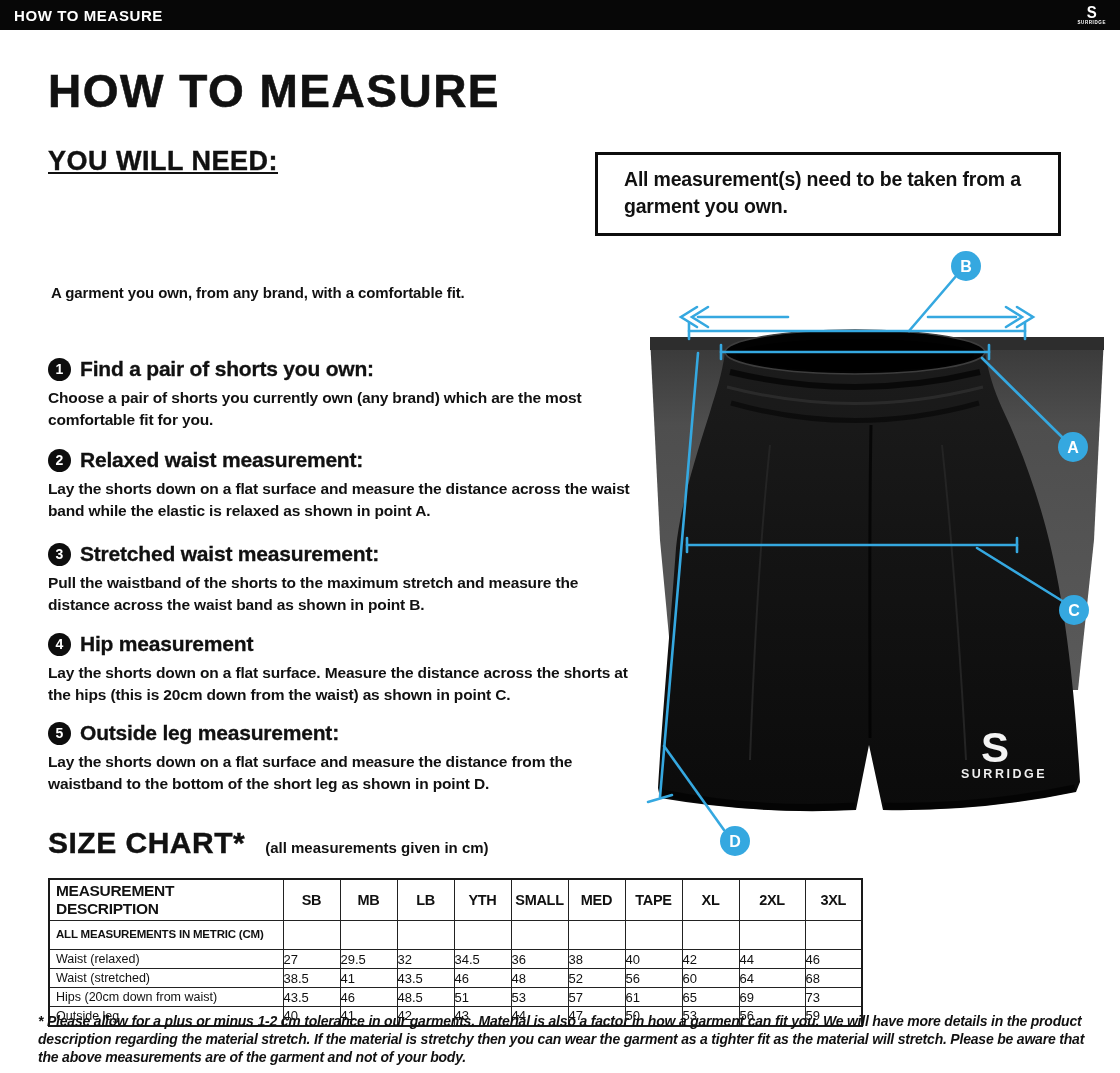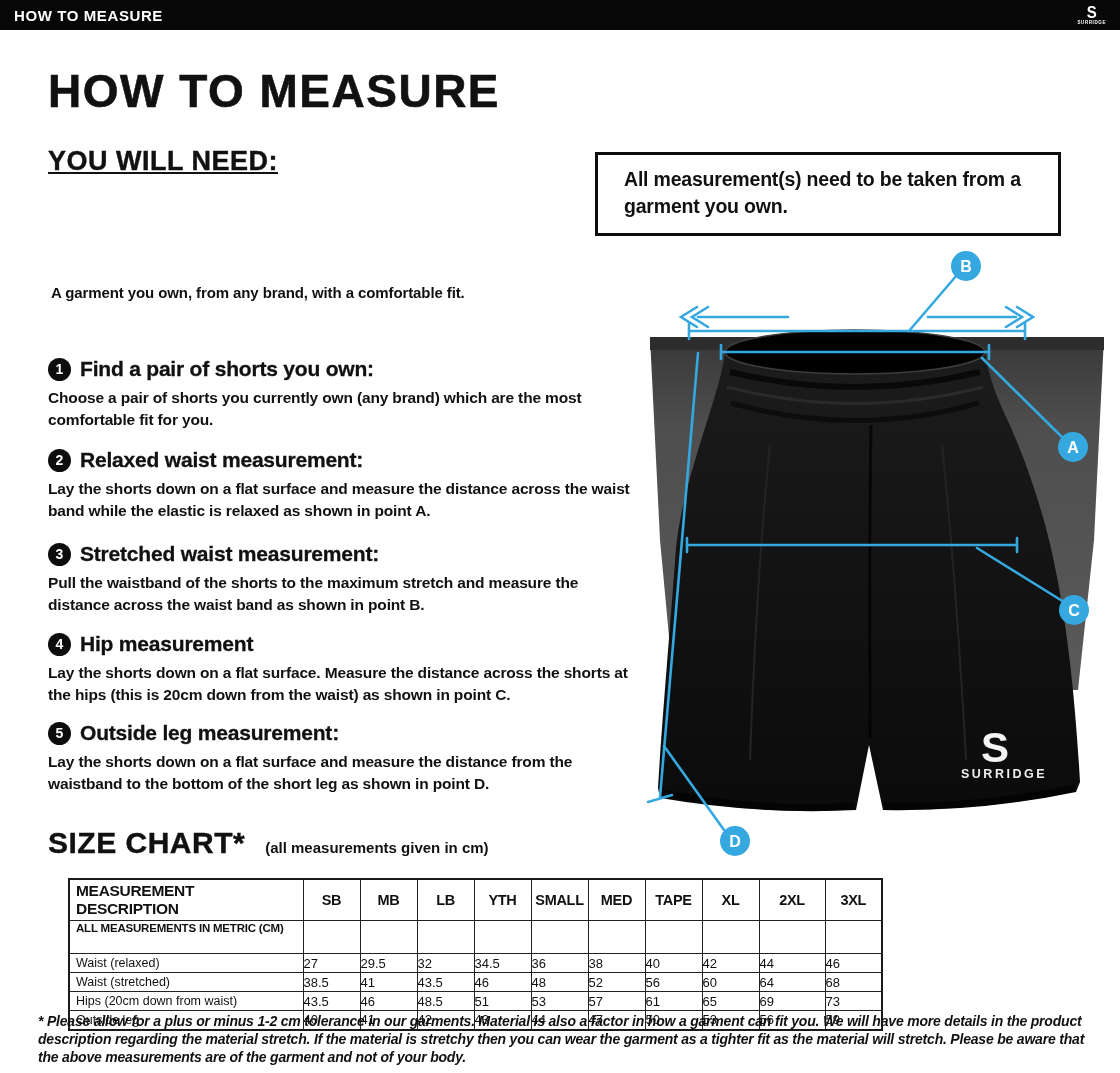--- a/index.html
+++ b/index.html
@@ -50,29 +50,28 @@
   .step-title { font-size:21px; font-weight:900; letter-spacing:-.2px; -webkit-text-stroke:.3px #111; }
   .step-body { margin-top:6px; font-size:15.5px; font-weight:bold; line-height:1.42; letter-spacing:-.15px; width:588px; }
   
   .sizechart-head { position:absolute; left:48px; top:826px; display:flex; align-items:baseline; gap:20px; }
   .sizechart-title { font-size:30px; font-weight:900; letter-spacing:.5px; -webkit-text-stroke:.4px #111; }
   .sizechart-sub { font-size:15px; font-weight:bold; }
   table.sizes {
     position:absolute; left:48px; top:878px; width:806px;
     border-collapse:collapse; table-layout:fixed; background:#fff;
     border:2px solid #1a1a1a;
-    margin-left:20px;
   }
   table.sizes th, table.sizes td { border:1.5px solid #222; }
   table.sizes th {
     font-size:14.5px; font-weight:bold; text-align:center; height:29px; padding:2px;
     letter-spacing:-.3px;
   }
   table.sizes th.desc { text-align:left; padding-left:6px; font-size:15.5px; }
-  td.metric { font-size:11.5px; font-weight:bold; text-align:left; padding:1px 0 19px 6px; height:17px; letter-spacing:-.2px; }
+  td.metric { font-size:11.5px; font-weight:bold; text-align:left; padding:1px 0 3px 6px; height:29px; letter-spacing:-.2px; }
   td.blank { height:17px; }
   td.rowlabel { font-size:12.5px; text-align:left; padding:1px 0 1px 6px; height:19px; }
   td.val { font-size:13px; text-align:left; height:19px; }
   
   .footnote {
     position:absolute; left:38px; top:1013px; width:1052px;
     font-size:14px; font-weight:bold; font-style:italic; line-height:1.28; letter-spacing:-.2px;
   }
   
   .figure { position:absolute; left:620px; top:240px; width:500px; height:640px; }

